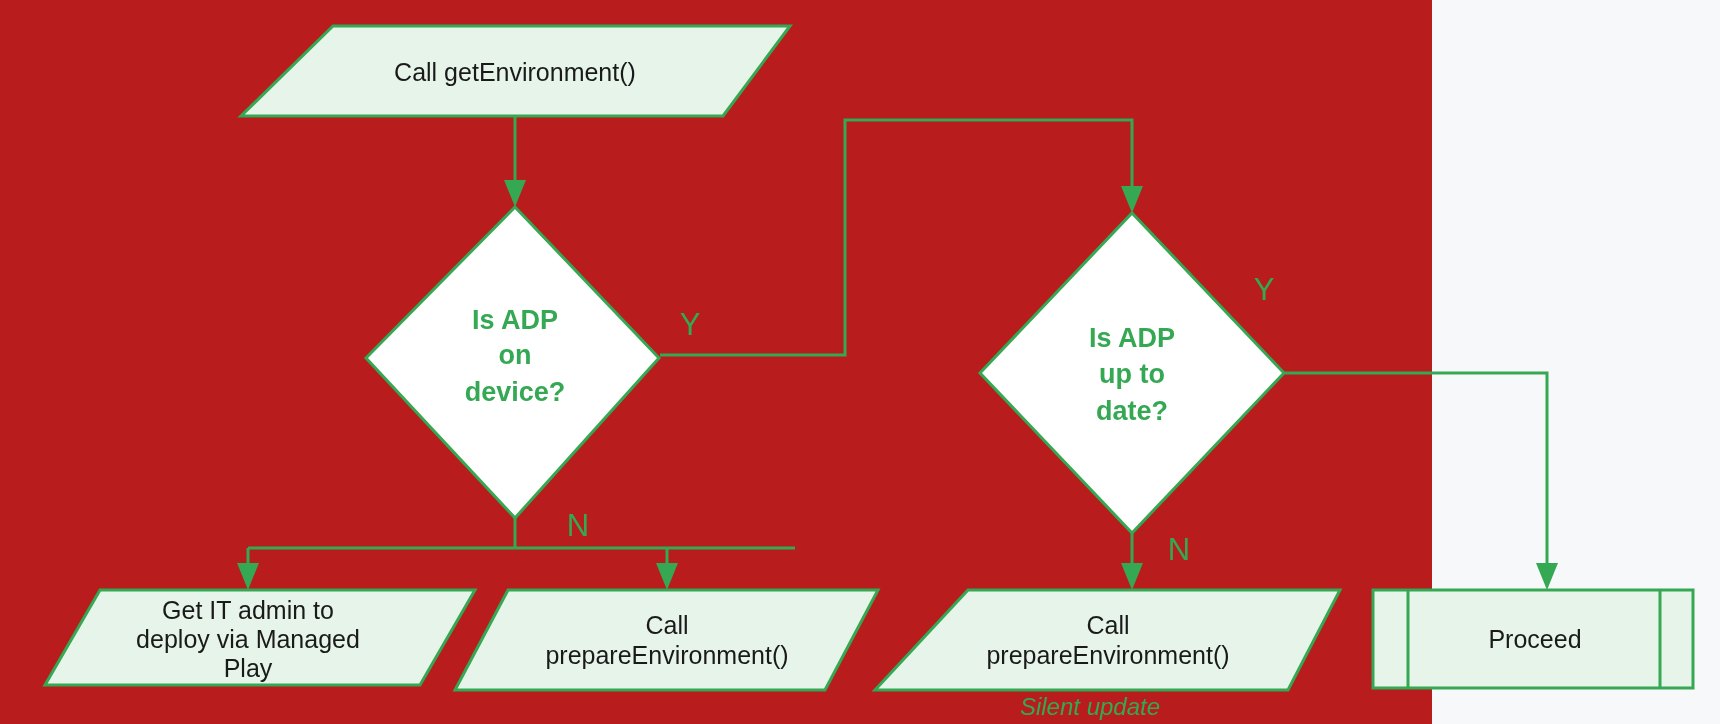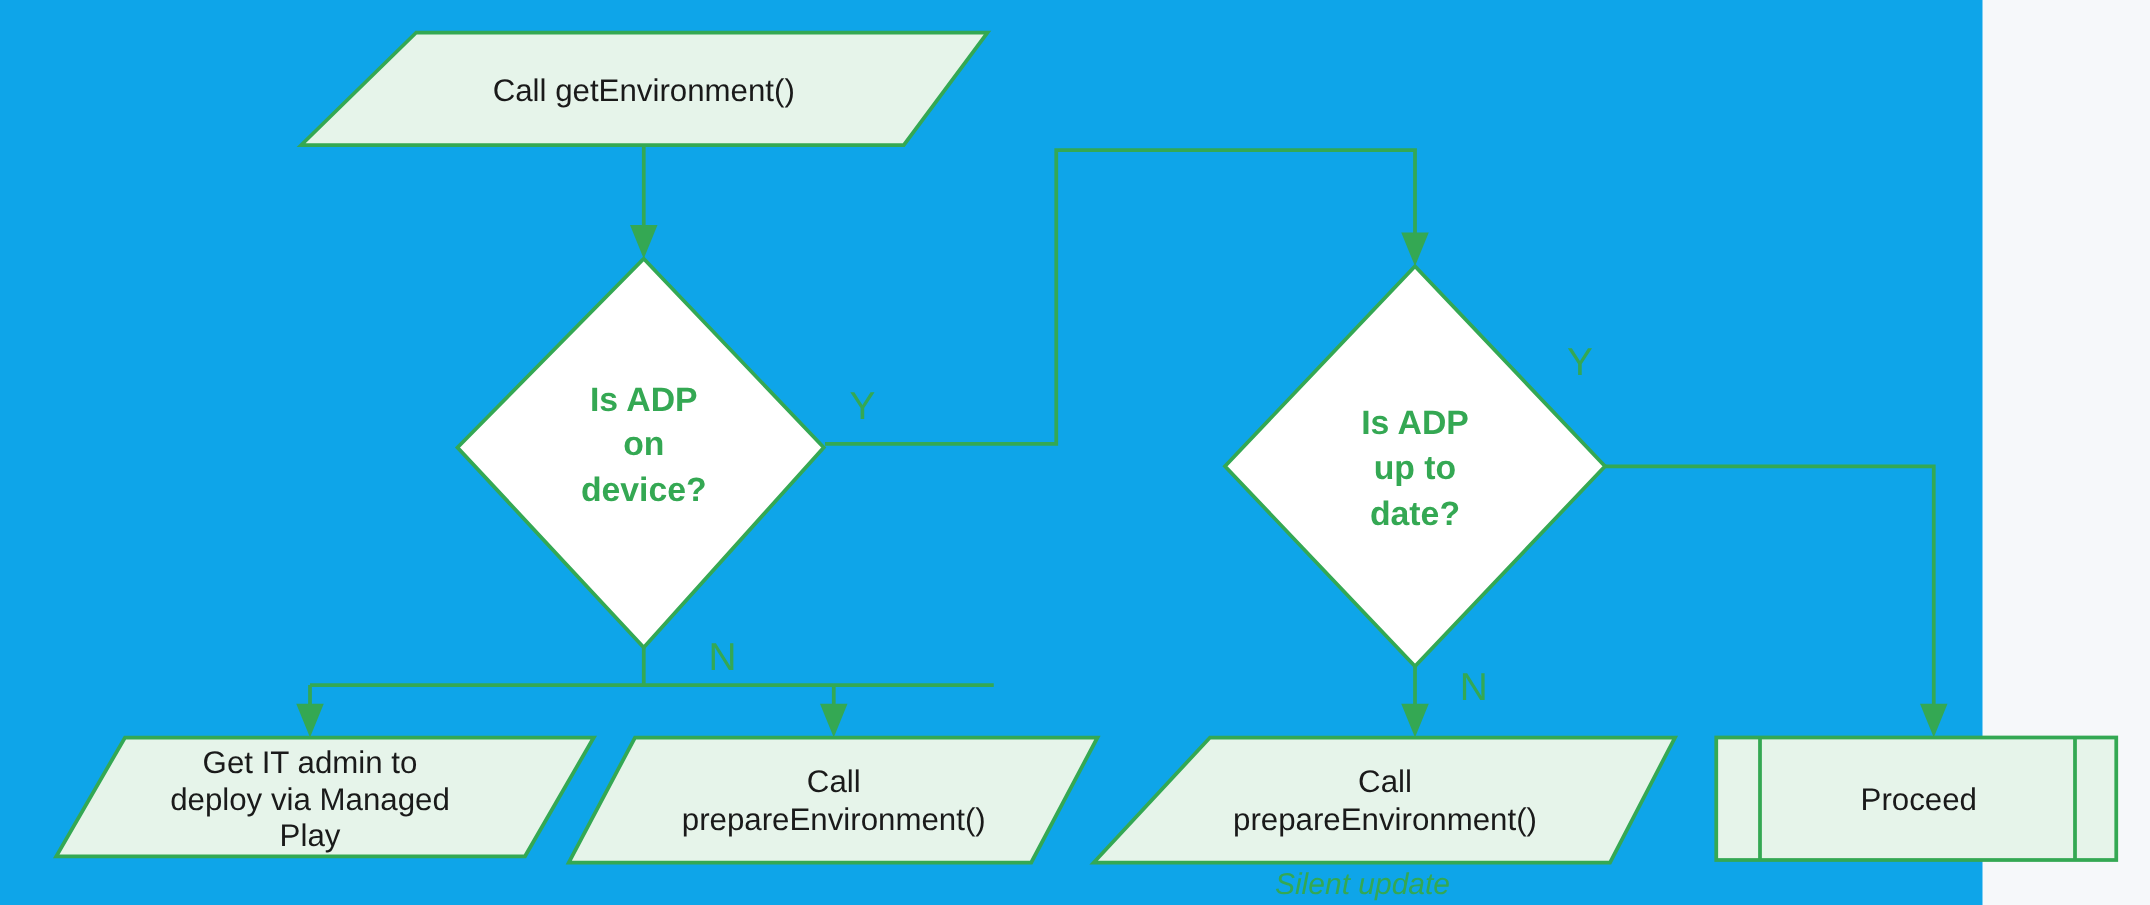--- a/index.html
+++ b/index.html
@@ -9,23 +9,23 @@
     background: #f6f8fa;
   }
   body {
     width: 1720px;
     height: 724px;
     overflow: hidden;
     font-family: "Liberation Sans", sans-serif;
   }
   #flow-root {
     position: relative;
-    width: 1586px;
+    width: 1432px;
     height: 724px;
-    background: #0ea5e9;
+    background: #b91c1c;
   }
   svg#flow-svg {
     position: absolute;
     top: 0;
     left: 0;
     width: 1720px;
     height: 724px;
     display: block;
   }
   .node-shape {

